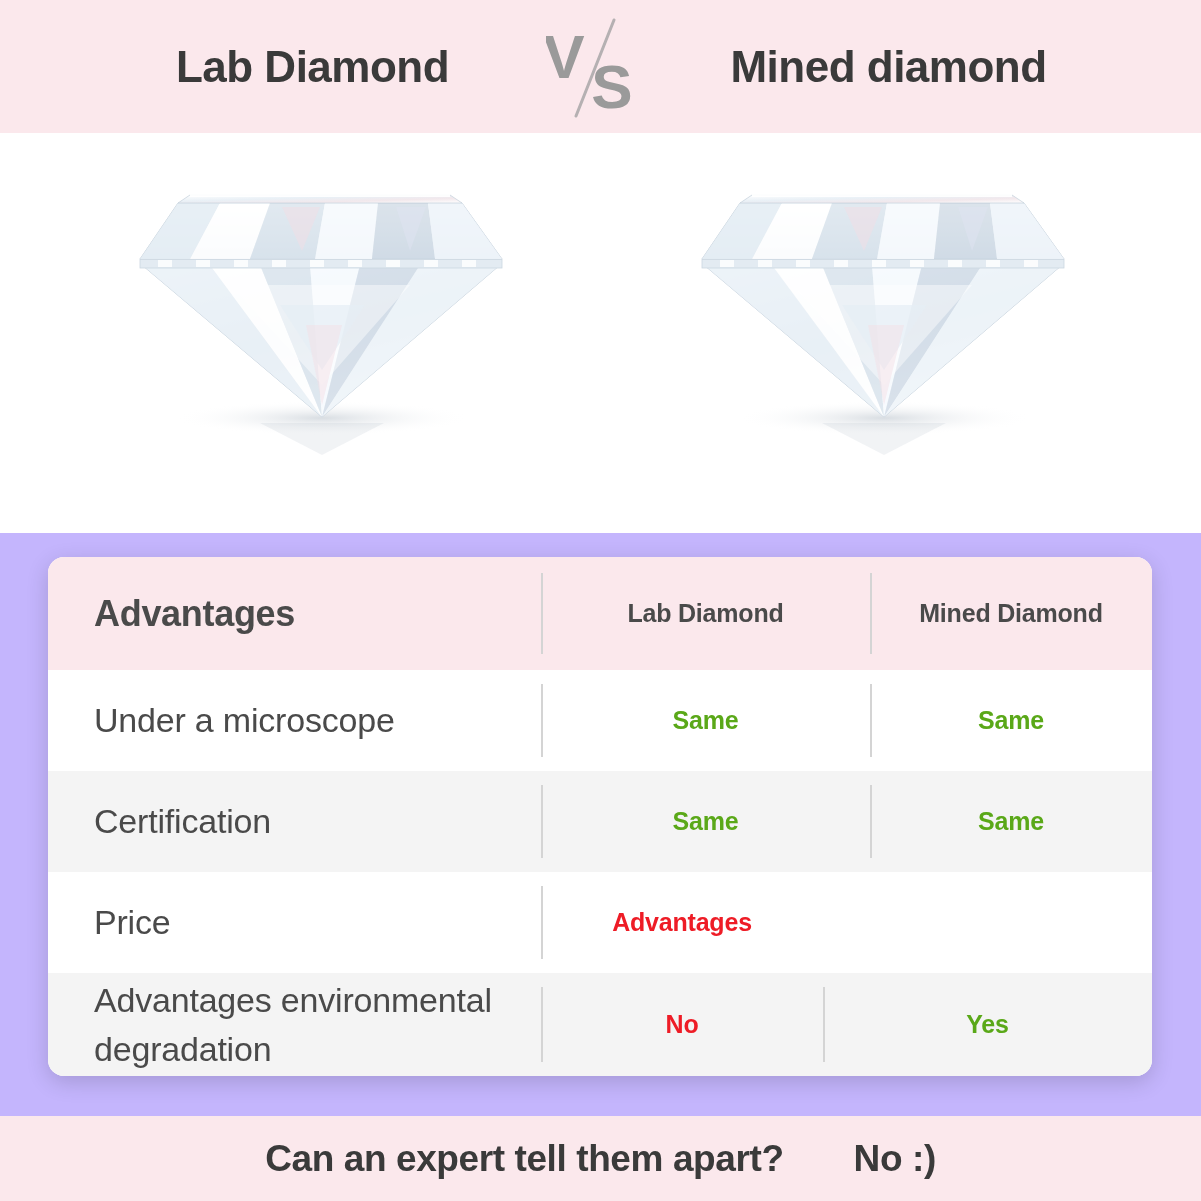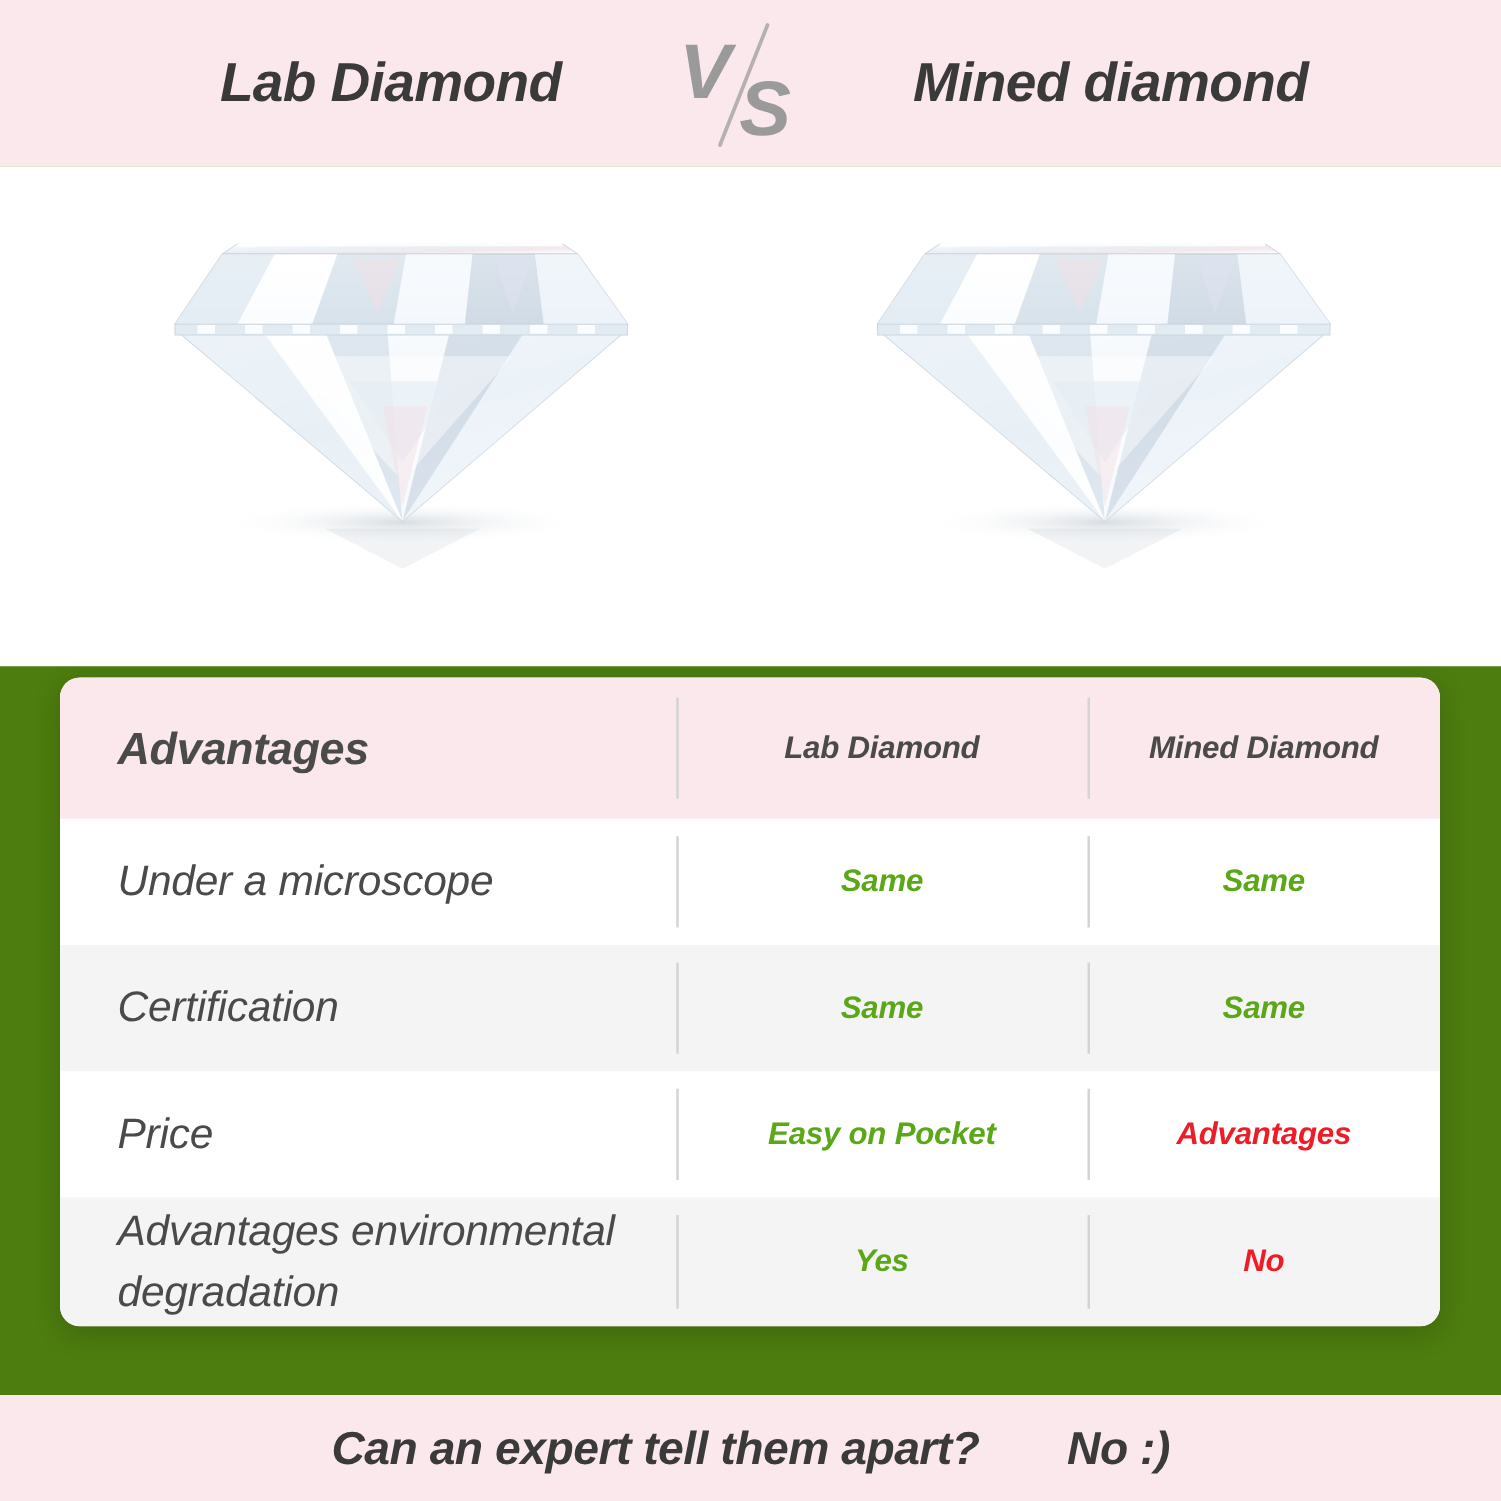--- a/index.html
+++ b/index.html
@@ -9,22 +9,21 @@
     height: 1201px;
     background: #ffffff;
     font-family: "Liberation Sans", sans-serif;
     overflow: hidden;
   }
 
   .page {
     position: relative;
     width: 1201px;
     height: 1201px;
-    background: #4d7c0f;
-    font-style: italic;
+    background: #c4b5fd;
   }
 
   
   .top-band {
     position: absolute;
     left: 0; top: 0;
     width: 1201px;
     height: 133px;
     background: #fbe8ec;
     display: flex;
@@ -68,21 +67,21 @@
   }
   .diamond-wrap.left  { left: 110px; }
   .diamond-wrap.right { left: 672px; }
 
   .diamond-wrap svg { display: block; width: 420px; height: 310px; }
 
   
   .table-card {
     position: absolute;
     left: 48px;
-    top: 542px;
+    top: 557px;
     width: 1104px;
     height: 519px;
     background: #ffffff;
     border-radius: 16px;
     box-shadow: 0 6px 22px rgba(0,0,0,0.16);
     overflow: hidden;
   }
 
   .trow {
     display: flex;
@@ -388,37 +387,34 @@
       </div>
       <div class="cell c2">
         <span class="val good">Same</span>
       </div>
     </div>
 
     <div class="trow tbody-row">
       <div class="cell c0">
         <span class="feature-label">Price</span>
       </div>
-      <div class="cell c1">
-        <span class="val good">Easy on Pocket</span>
-      </div>
       <div class="cell c2">
         <span class="val bad">Advantages</span>
       </div>
     </div>
 
     <div class="trow tbody-row alt tall">
       <div class="cell c0">
         <span class="feature-label">Advantages environmental degradation</span>
       </div>
+      <div class="cell c2">
+        <span class="val bad">No</span>
+      </div>
       <div class="cell c1">
         <span class="val good">Yes</span>
-      </div>
-      <div class="cell c2">
-        <span class="val bad">No</span>
       </div>
     </div>
 
   </div>
 
   <div class="bottom-band">
     <span class="bottom-text">Can an expert tell them apart?</span>
     <span class="bottom-answer">No :)</span>
   </div>
 

